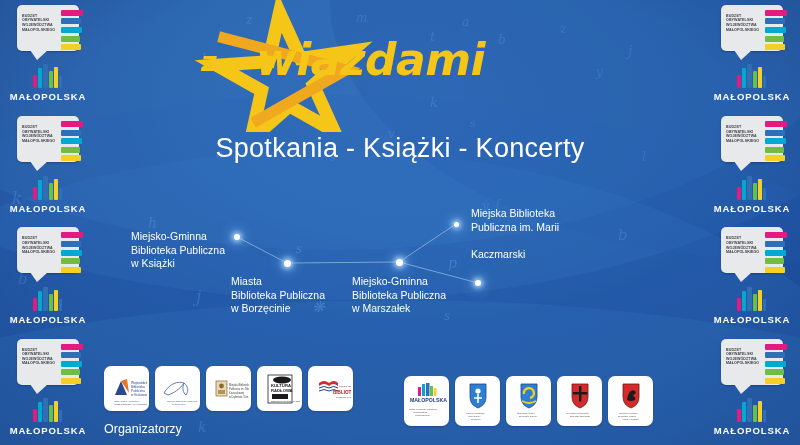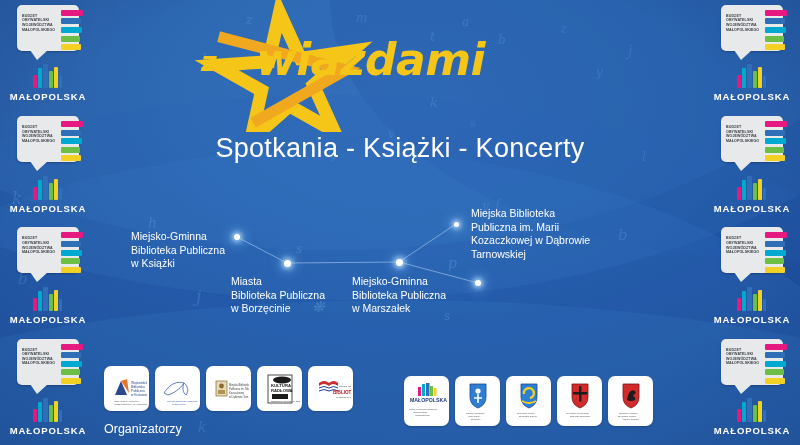--- a/index.html
+++ b/index.html
@@ -350,21 +350,21 @@
         <line x1="399" y1="72" x2="478" y2="93" stroke="rgba(205,228,250,.55)" stroke-width="0.9"></line>
       </svg>
   <div class="star" style="width: 6px; height: 6px; left: 234px; top: 44px;"></div>
       <div class="star" style="width: 7px; height: 7px; left: 283.5px; top: 69.5px;"></div>
       <div class="star" style="width: 7px; height: 7px; left: 395.5px; top: 68.5px;"></div>
       <div class="star" style="width: 5px; height: 5px; left: 453.5px; top: 31.5px;"></div>
       <div class="star" style="width: 6px; height: 6px; left: 475px; top: 90px;"></div>
       <div class="lbl" style="left: 131px; top: 40px;"><span>Miejsko-Gminna</span><br><span>Biblioteka Publiczna</span><br><span>w Książki</span></div>
       <div class="lbl" style="left: 231px; top: 85px;"><span>Miasta</span><br><span>Biblioteka Publiczna</span><br><span>w Borzęcinie</span></div>
       <div class="lbl" style="left: 352px; top: 85px;"><span>Miejsko-Gminna</span><br><span>Biblioteka Publiczna</span><br><span>w Marszałek</span></div>
-      <div class="lbl" style="left: 471px; top: 17px;"><span>Miejska Biblioteka</span><br><span>Publiczna im. Marii</span><br><span>Kozaczkowej w Dąbrowie</span><br><span>Tarnowskiej</span></div>
+      <div class="lbl" style="left: 471px; top: 17px;"><span>Miejska Biblioteka</span><br><span>Publiczna im. Marii</span><br><br><span>Kaczmarski</span></div>
     </div>
 
   <div class="bottom">
     <div class="logorow" id="org-row" style="left:104px;top:16px;">
         <div class="lcard">
           <svg width="40" height="40" viewBox="0 0 40 40">
             <polygon points="8,26 14,12 20,26" fill="#2b4a8b"></polygon>
             <polygon points="14,12 20,10 22,24" fill="#e8762a"></polygon>
             <text x="24" y="15" font-size="3.2" fill="#2b4a8b">Wojewódzka</text>
             <text x="24" y="19" font-size="3.2" fill="#2b4a8b">Biblioteka</text>

